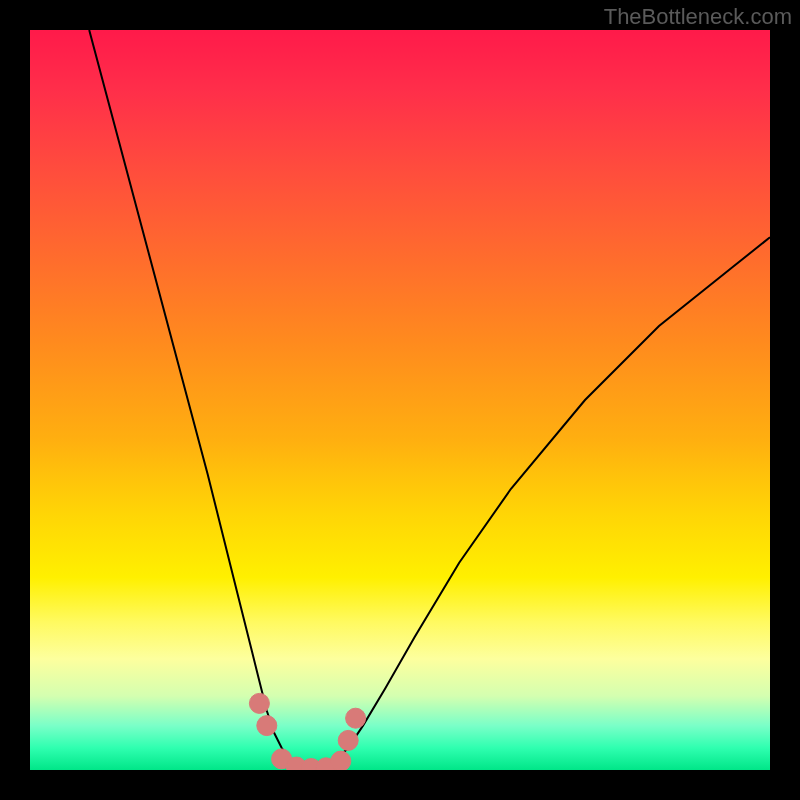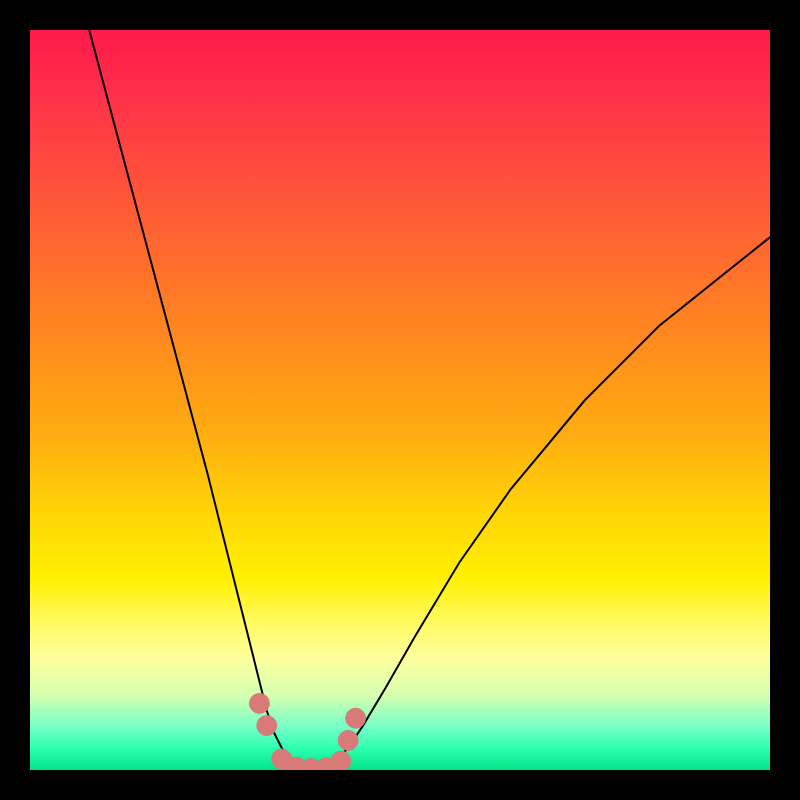--- a/index.html
+++ b/index.html
@@ -47,13 +47,14 @@
           <circle cx="251.6" cy="728.9" r="10" class="marker"></circle>
           <circle cx="266.4" cy="737.0" r="10" class="marker"></circle>
           <circle cx="281.2" cy="738.5" r="10" class="marker"></circle>
           <circle cx="296.0" cy="737.8" r="10" class="marker"></circle>
           <circle cx="310.8" cy="731.1" r="10" class="marker"></circle>
           <circle cx="318.2" cy="710.4" r="10" class="marker"></circle>
           <circle cx="325.6" cy="688.2" r="10" class="marker"></circle>
         </g>
     </svg>
   </div>
+  <div class="watermark">TheBottleneck.com</div>
 </div>
 
 </body></html>

